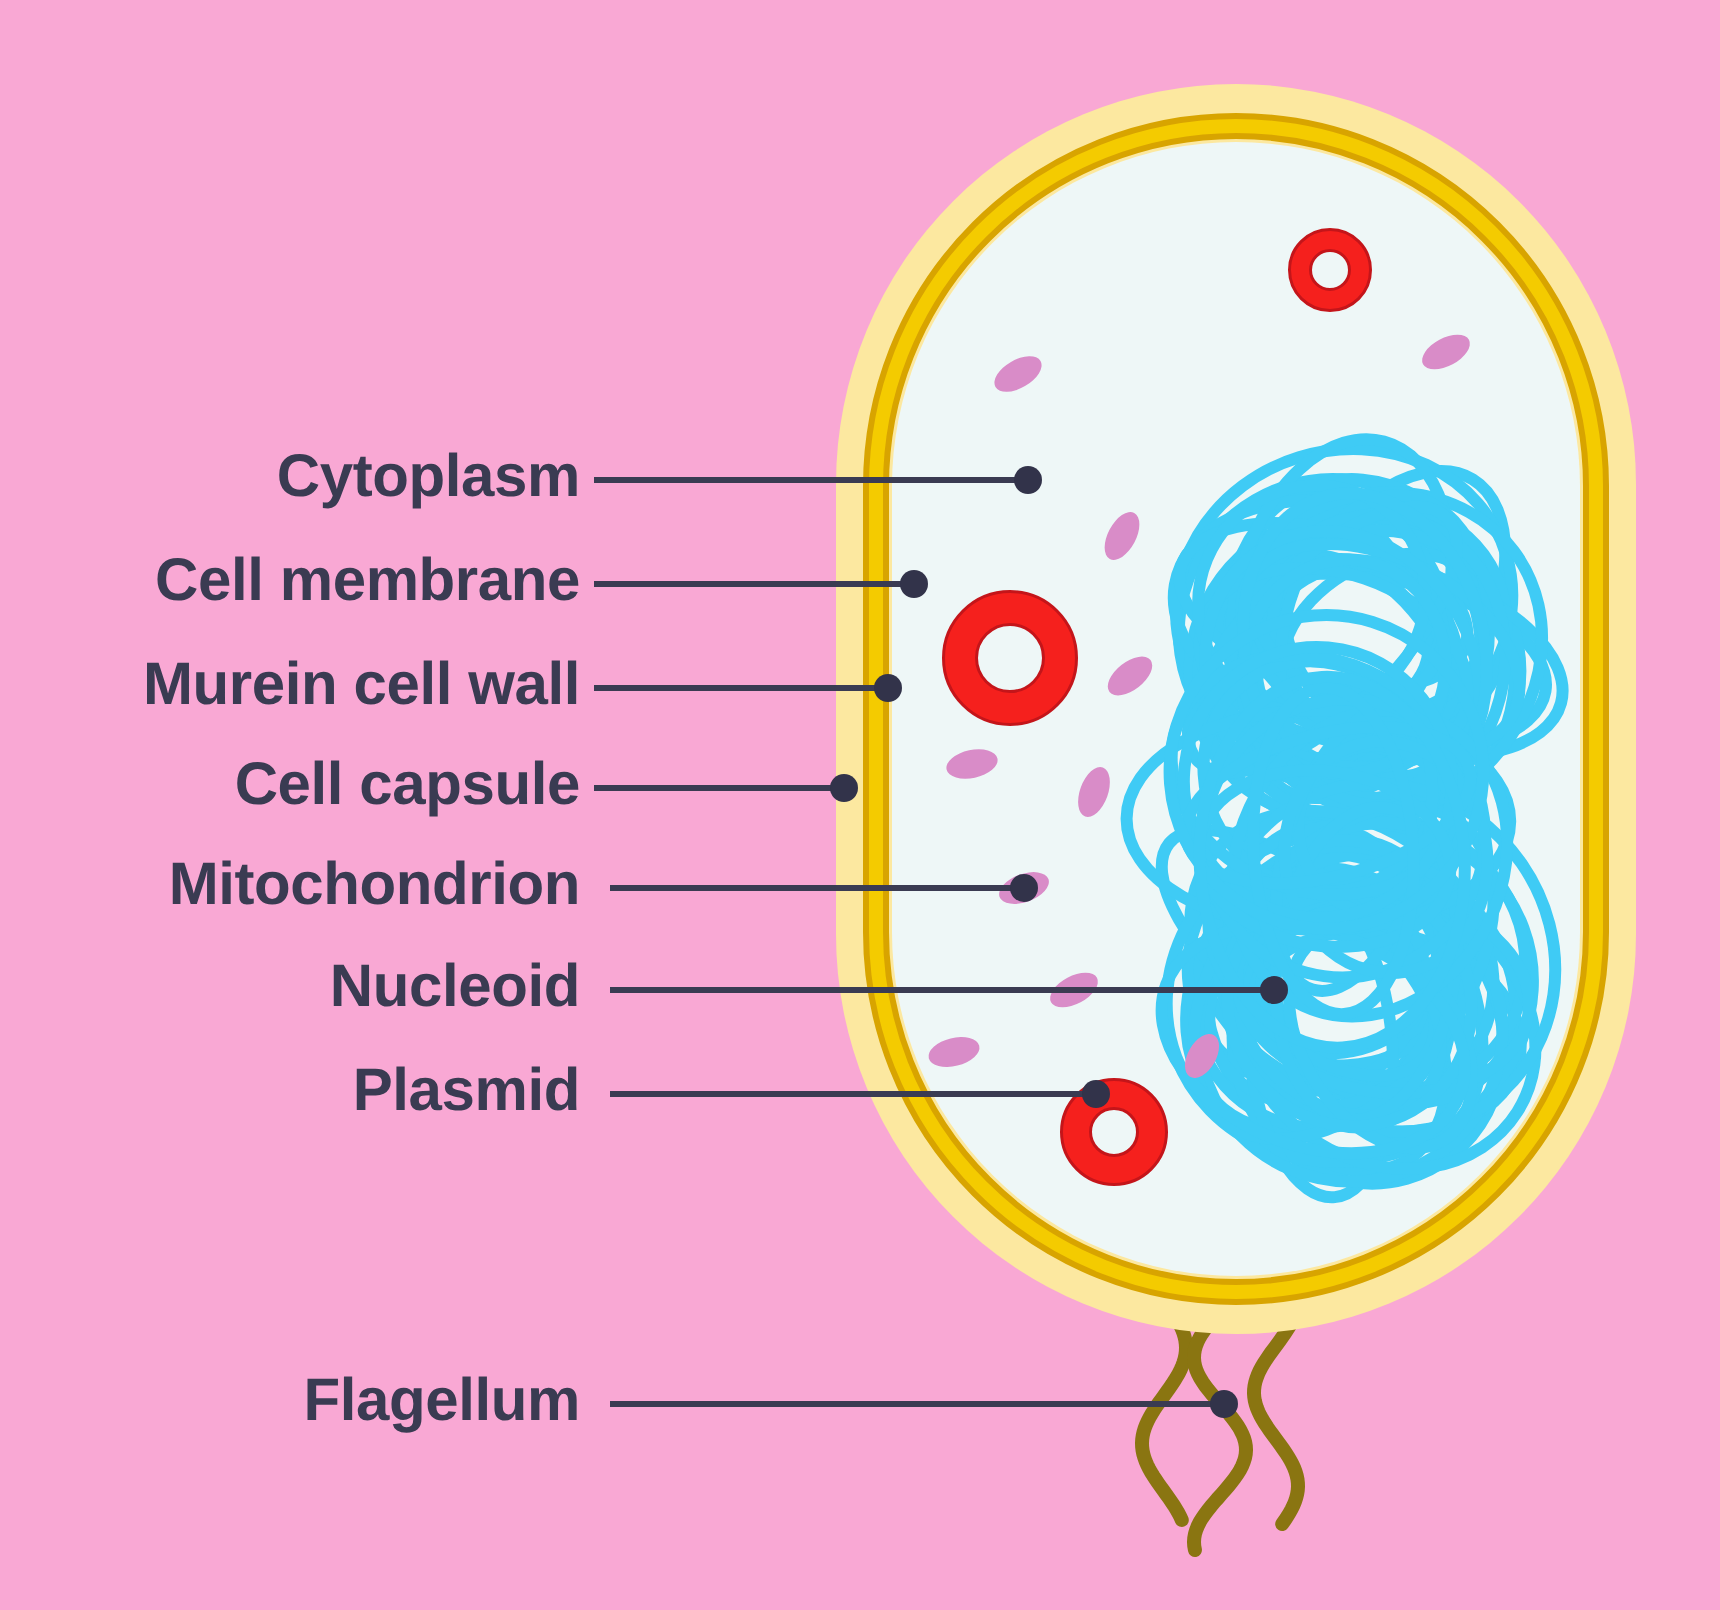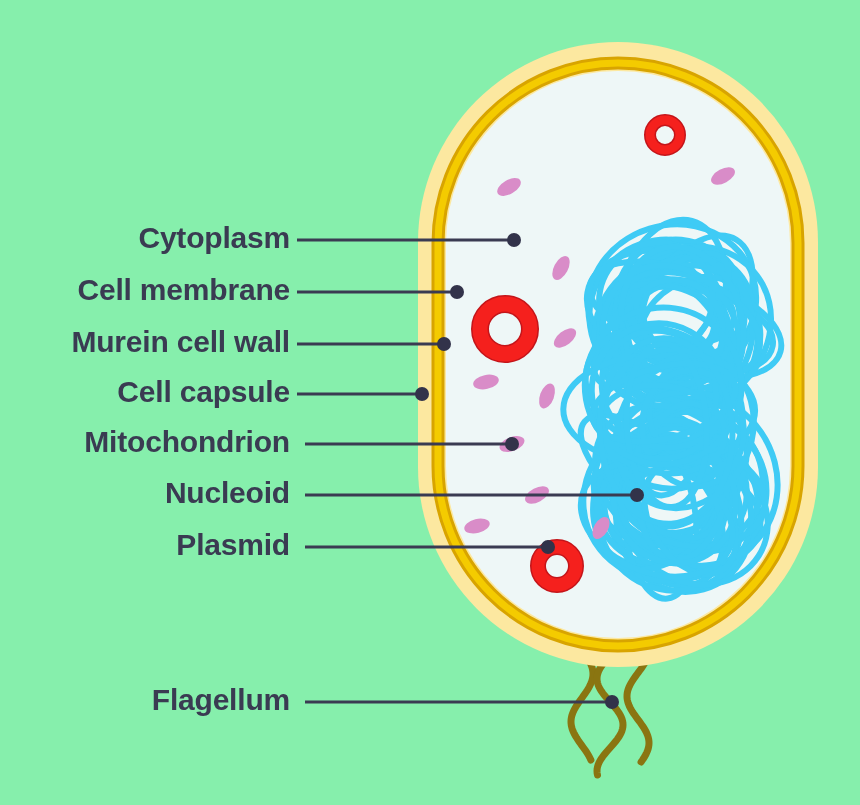--- a/index.html
+++ b/index.html
@@ -11,21 +11,21 @@
   body {
     width: 860px;
     height: 805px;
     overflow: hidden;
     font-family: "Liberation Sans", sans-serif;
   }
   #diagram-root {
     position: relative;
     width: 860px;
     height: 805px;
-    background: #86efac;
+    background: #f9a8d4;
   }
   #cell-svg {
     position: absolute;
     top: 0;
     left: 0;
     width: 860px;
     height: 805px;
     display: block;
   }
   .label-text {

